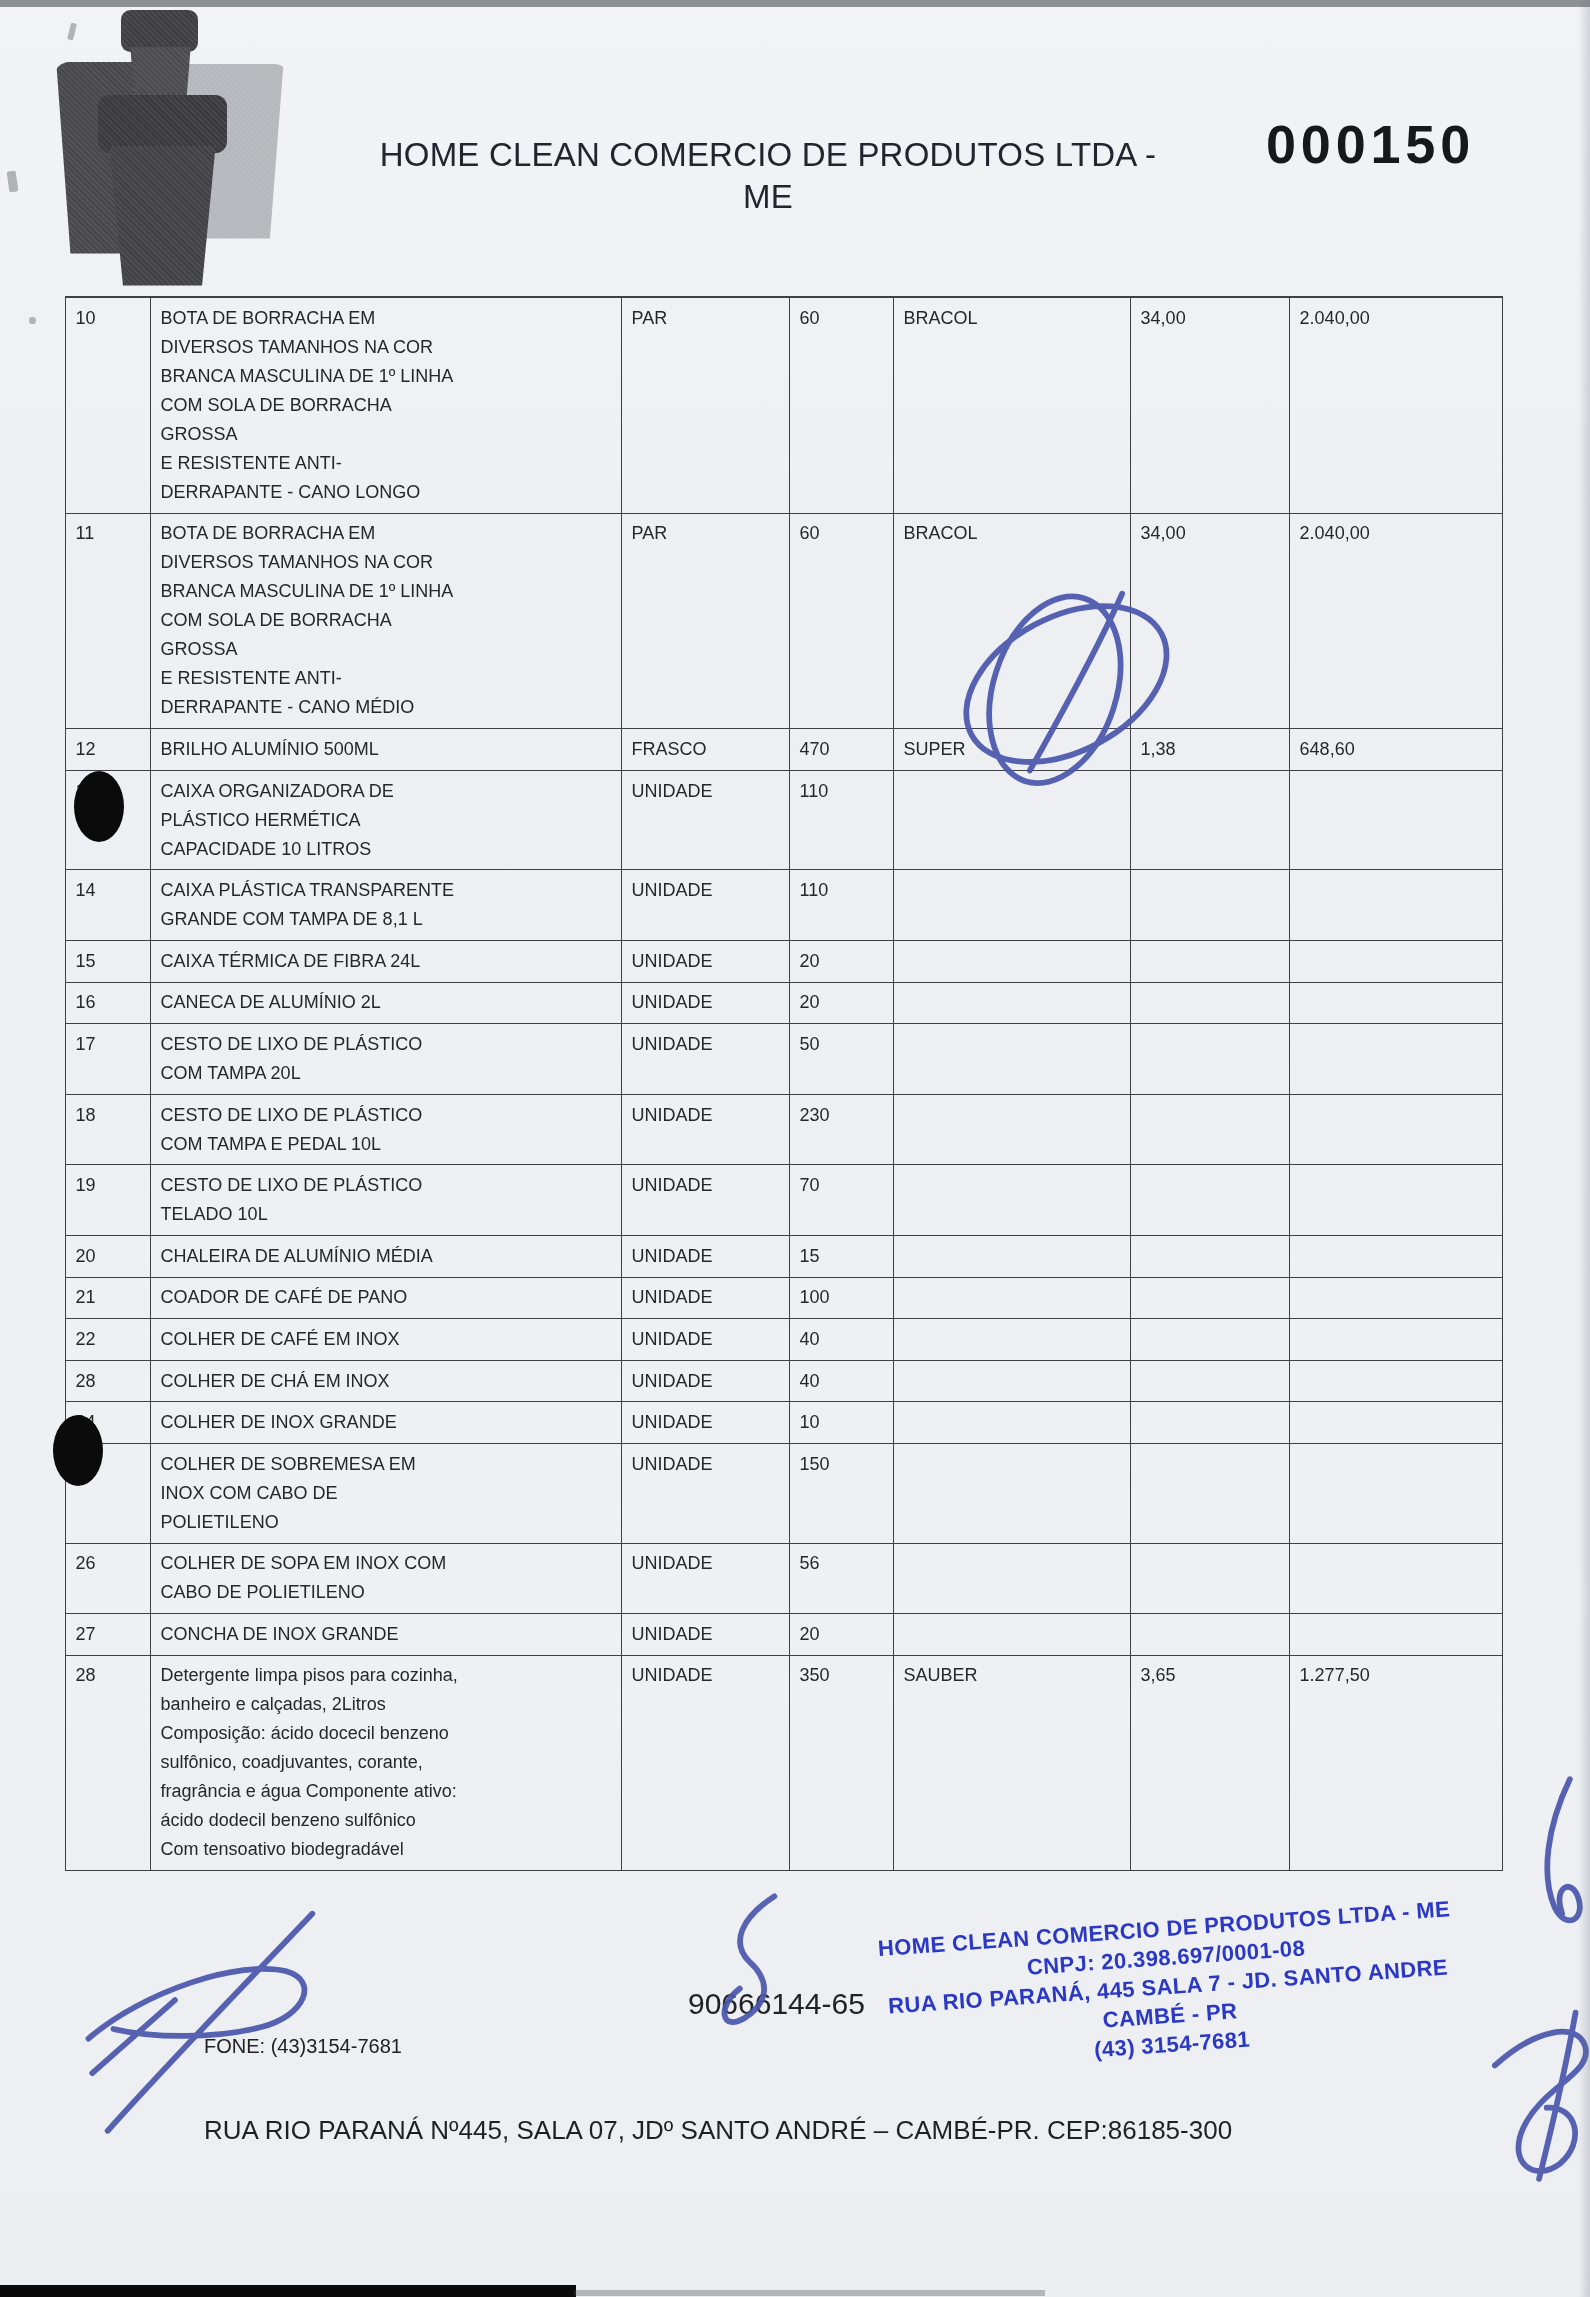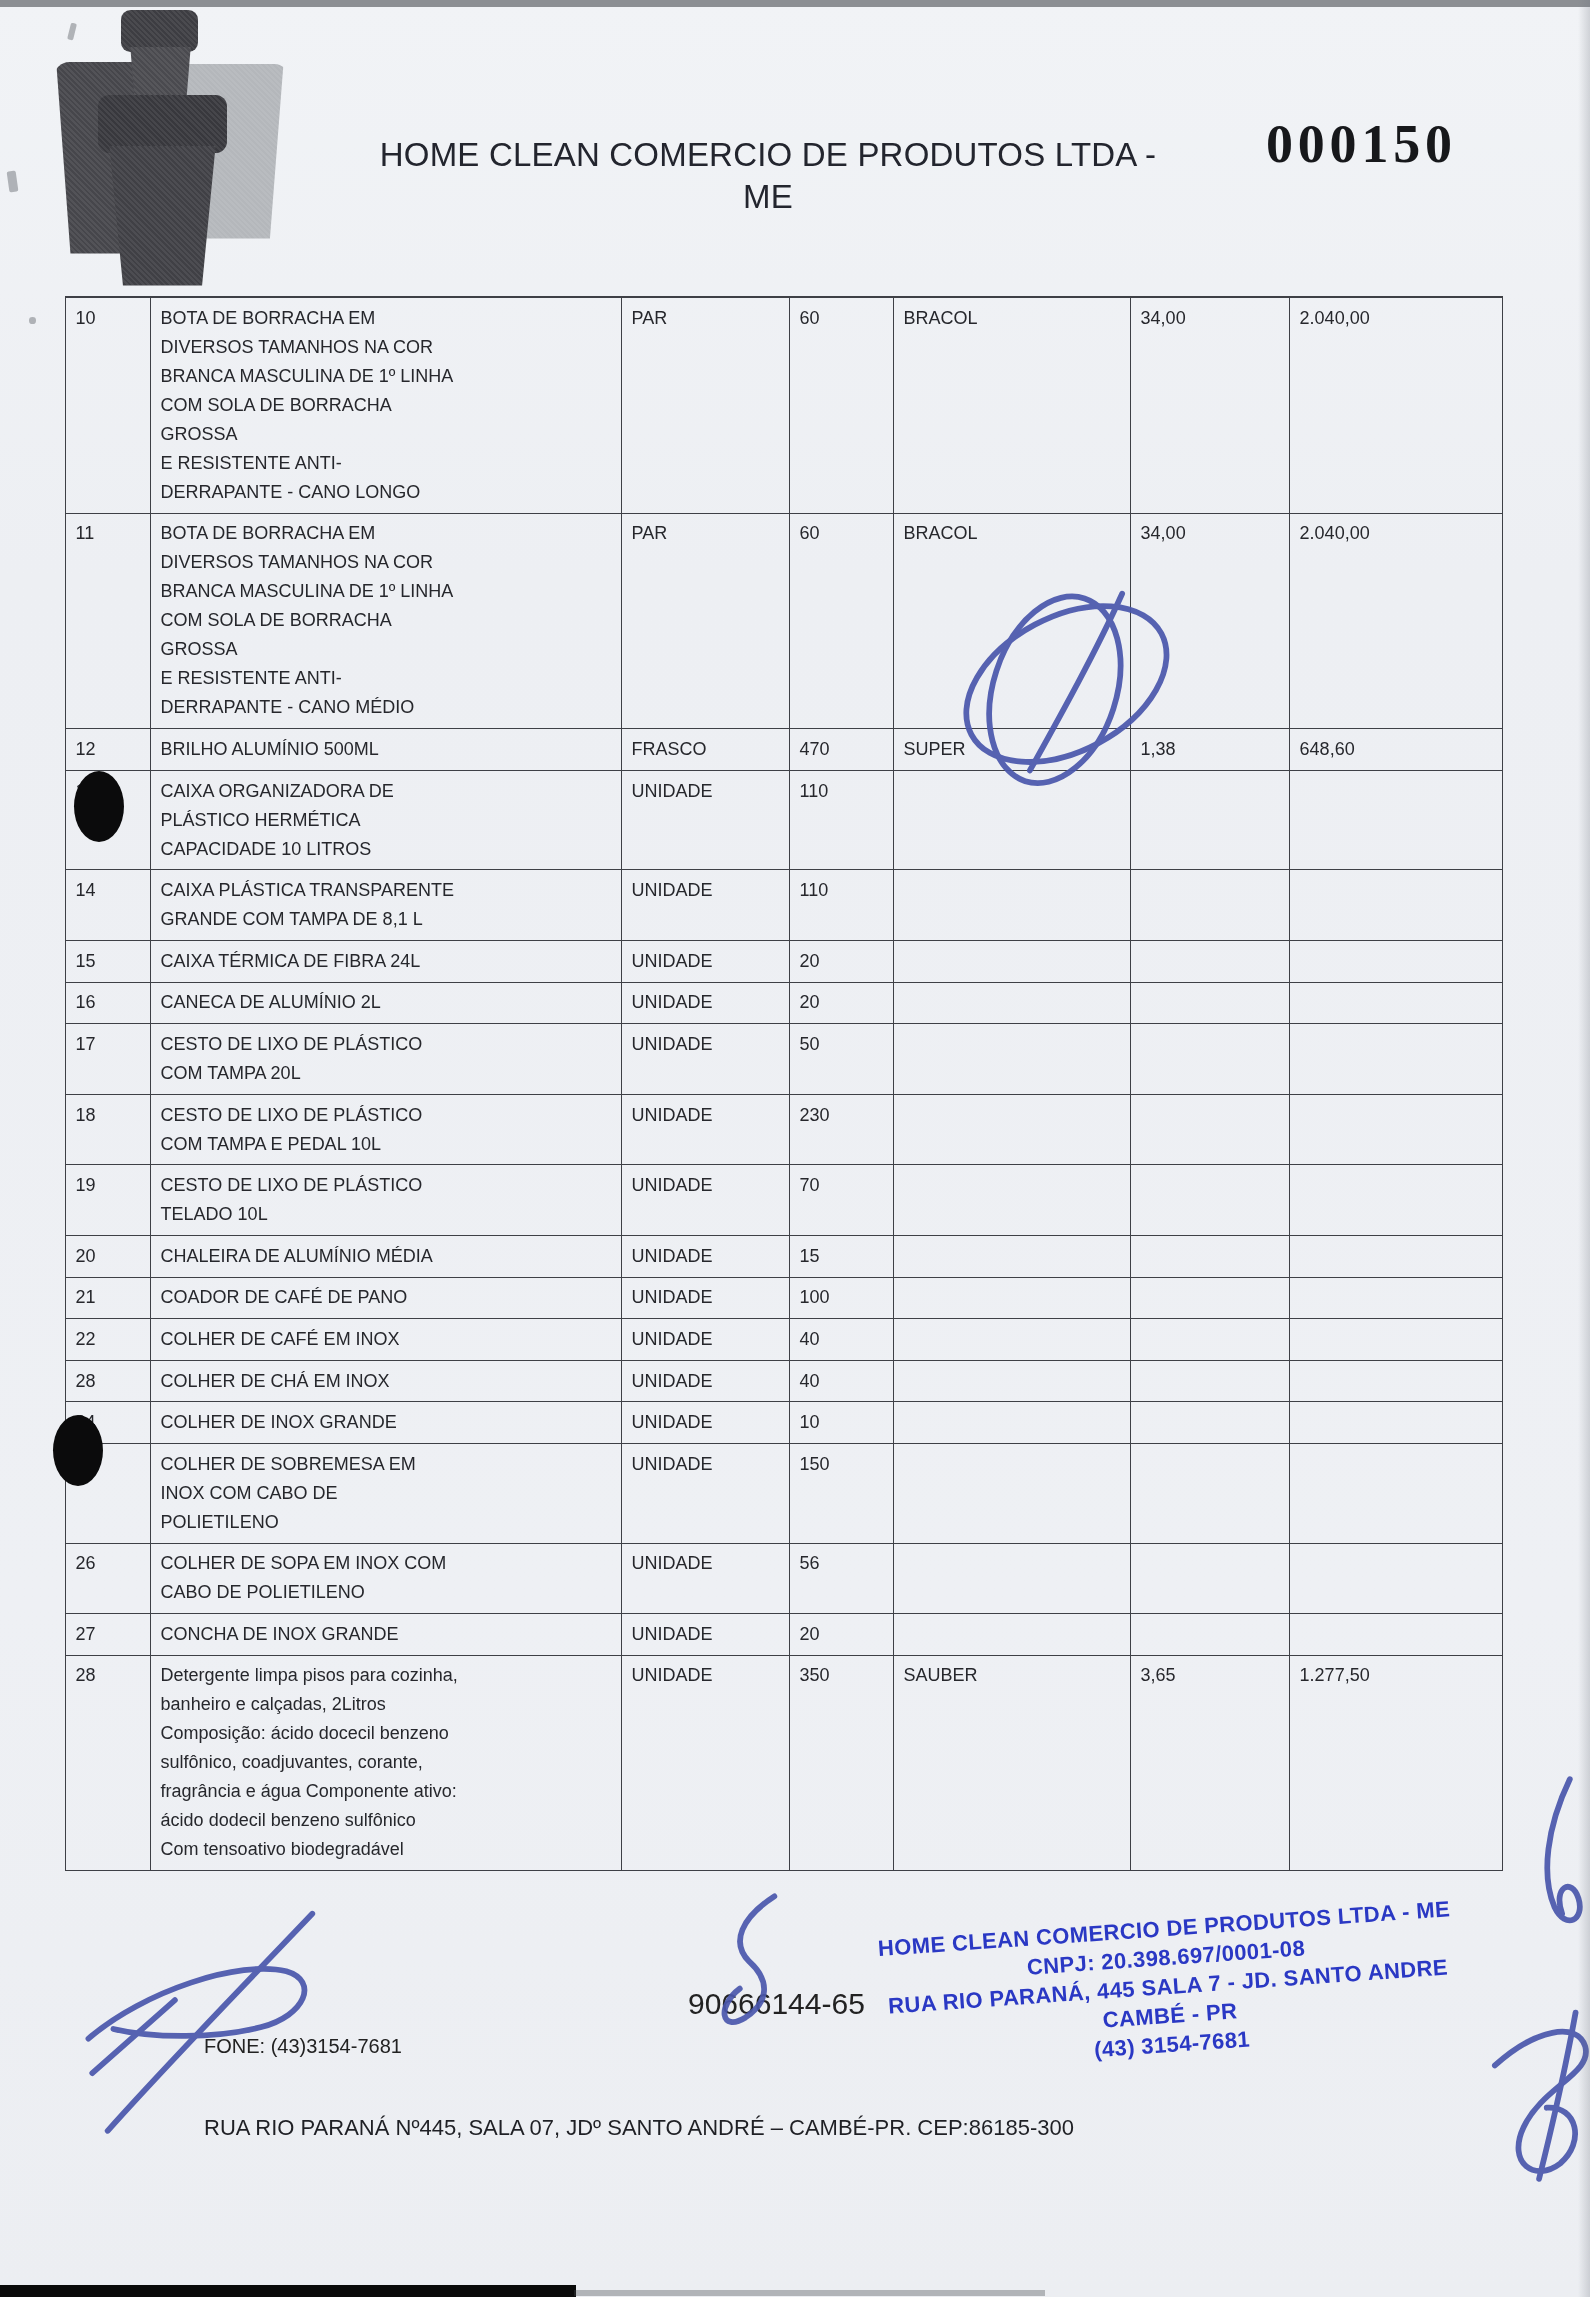--- a/index.html
+++ b/index.html
@@ -32,21 +32,21 @@
   .bin-left-body{left:5.8px;top:52px;width:119px;height:192px;border-radius:15.4px 15.4px 5.8px 5.8px;background-color:#46464b;clip-path:polygon(2% 0,98% 0,86% 100%,14% 100%);}
   .bin-right-body{left:127px;top:54px;width:113px;height:175px;border-radius:13.4px 13.4px 5.8px 5.8px;background-color:#b4b7bb;clip-path:polygon(4% 0,96% 0,84% 100%,16% 100%);}
   .bin-front-lid{left:50px;top:85px;width:129px;height:58px;border-radius:11.5px;background-color:#38383d;}
   .bin-front-body{left:58px;top:136px;width:113px;height:140px;background-color:#404045;clip-path:polygon(3% 0,97% 0,85% 100%,15% 100%);}
   .header-title{
     position:absolute;left:355px;top:134px;width:826px;text-align:center;
     font-size:33px;line-height:42px;color:#23252e;letter-spacing:0.2px;
   }
   .doc-number{
     position:absolute;left:1266px;top:113px;
-    font-family:Liberation Serif, serif;font-weight:bold;
+    font-family:Liberation Sans, sans-serif;font-weight:bold;
     font-size:54px;letter-spacing:4.8px;color:#17181b;
   }
   
   table.items{
     position:absolute;left:58px;top:296px;width:1436px;
     border-collapse:collapse;table-layout:fixed;
     font-size:18px;line-height:29px;color:#26272c;margin-left:7px;
   }
   table.items td{
     border:1.9px solid #3e4046;vertical-align:top;
@@ -57,21 +57,21 @@
   td.c-desc{white-space:pre-line;padding-left:11.5px;}
   td.c-price,td.c-total{padding-top:42px;}
   .punch-hole{
     position:absolute;left:7.7px;top:0;width:50px;height:71px;
     background:#0b0b0c;border-radius:50%;
   }
   .punch-hole.up{left:-13.4px;top:-29px;}
   
   .footer-code{position:absolute;left:688px;top:1987px;font-size:30px;color:#222;}
   .footer-phone{position:absolute;left:204px;top:2035px;font-size:20px;color:#222;}
-  .footer-address{position:absolute;left:204px;top:2115px;font-size:22px;color:#1f2025;}
+  .footer-address{position:absolute;left:204px;top:2115px;font-size:26px;color:#1f2025;}
   .stamp{
     position:absolute;left:880px;top:1914px;width:576px;
     transform:rotate(-4deg);
     color:#2a38c4;font-weight:bold;text-align:center;
     font-size:22px;line-height:29px;letter-spacing:0.4px;
   }
   .pen-overlay{position:absolute;left:0;top:0;width:1591px;height:2297px;pointer-events:none;}
 </style>
 </head>
 <body>

